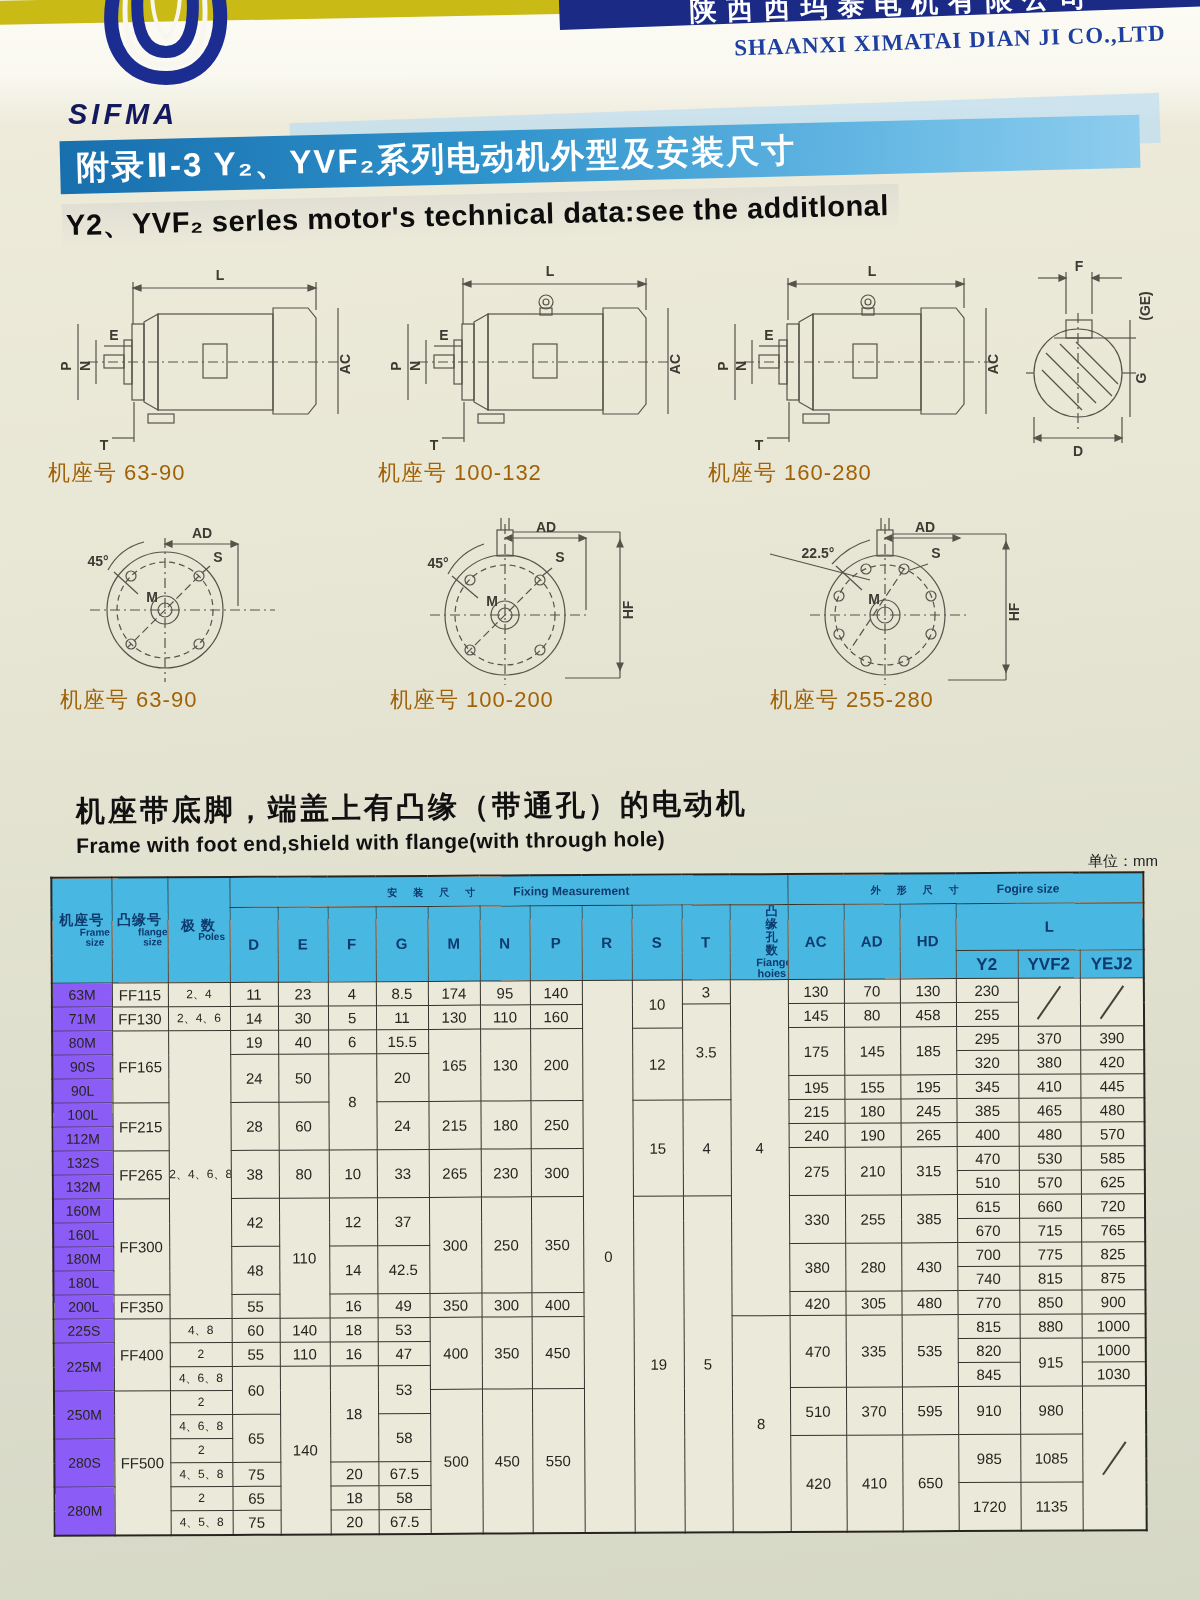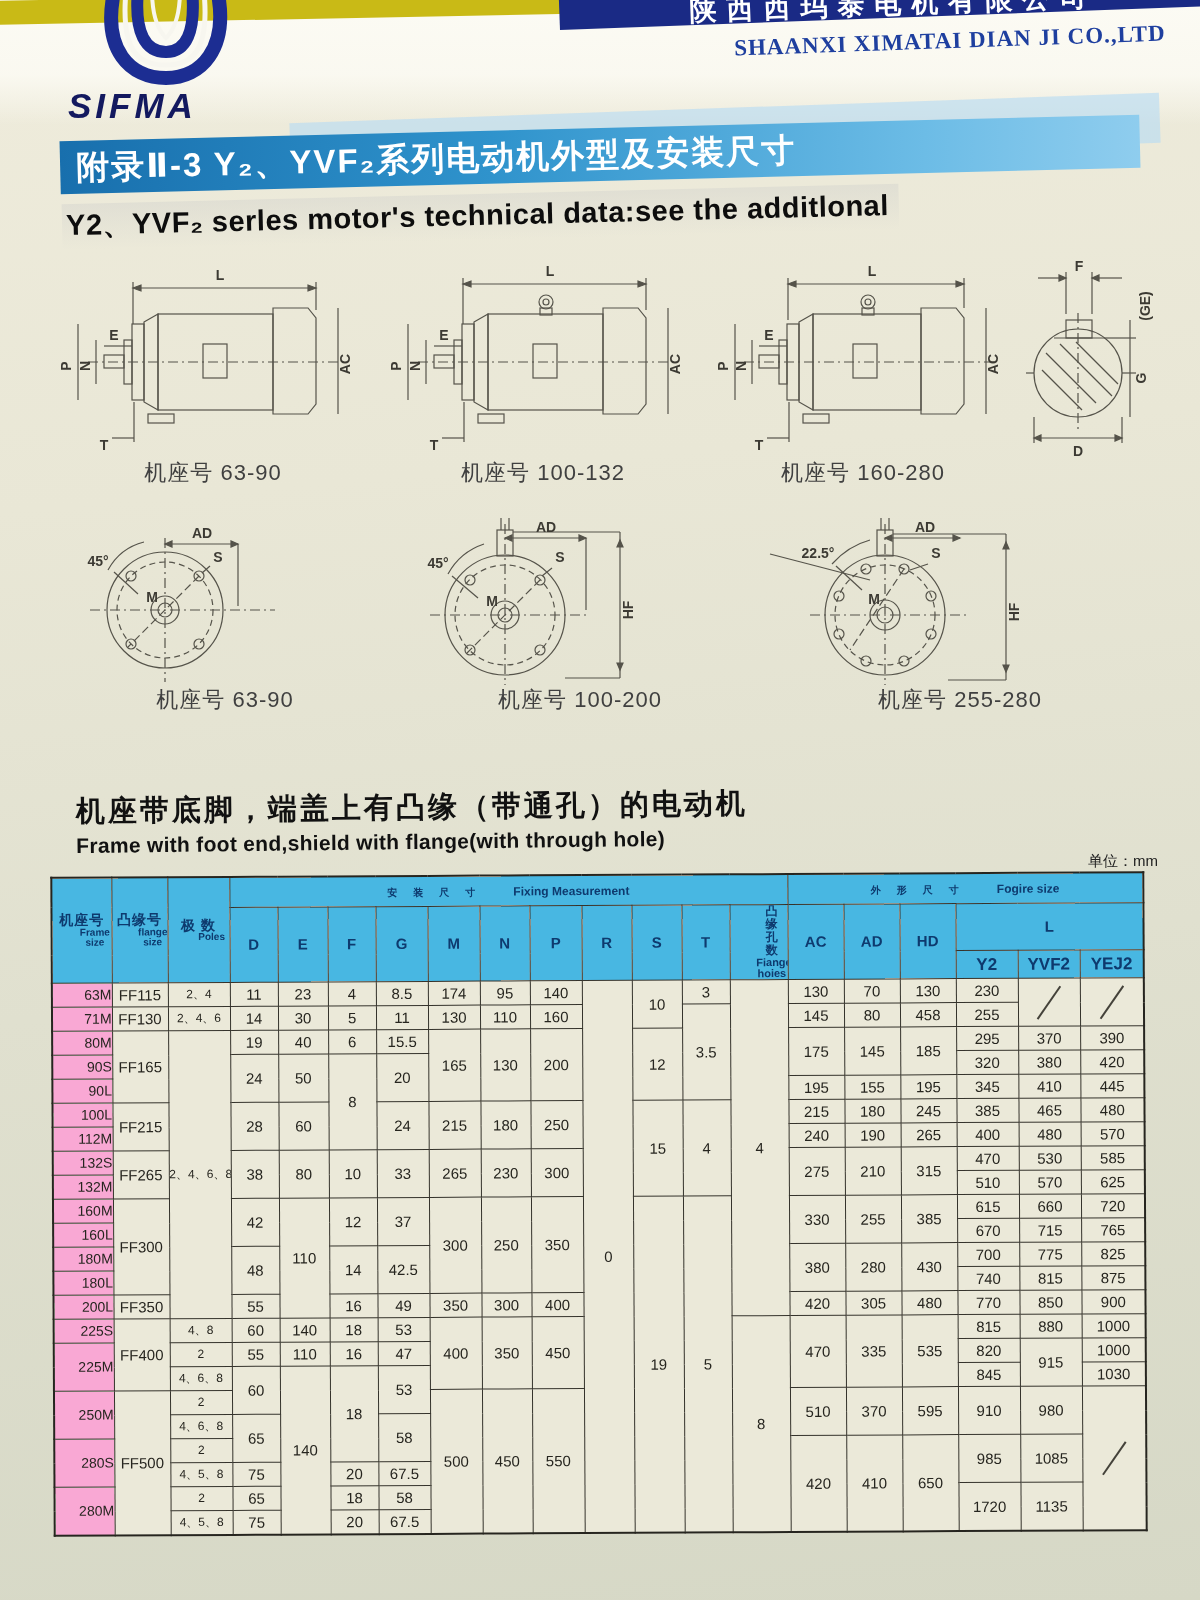--- a/index.html
+++ b/index.html
@@ -11,36 +11,36 @@
        background:linear-gradient(180deg,#fcfbf4 0%,rgba(252,251,244,0.85) 60%,rgba(252,251,244,0) 100%);}
   .band-yellow{position:absolute;top:1px;left:-12px;width:790px;height:24px;background:#c9ba16;
        transform:rotate(-1.1deg);transform-origin:left top;}
   .band-blue{position:absolute;top:-16px;left:560px;width:700px;height:46px;background:#1a2a85;
        transform:rotate(-2.1deg);transform-origin:left bottom;overflow:hidden;}
   .band-blue .cn{color:#ffffff;font-weight:bold;font-size:27px;letter-spacing:10px;
        position:absolute;left:130px;top:14px;white-space:nowrap;}
   .company-en{position:absolute;top:28px;right:34px;color:#1e3f9f;font-weight:bold;font-size:23px;
        font-family:"Liberation Serif","DejaVu Serif",serif;letter-spacing:1px;transform:rotate(-2deg);}
   .logo{position:absolute;top:-10px;left:86px;}
-  .logo-text{position:absolute;top:86px;left:68px;font-size:35px;font-weight:bold;font-style:italic;
+  .logo-text{position:absolute;top:98px;left:68px;font-size:29px;font-weight:bold;font-style:italic;
        letter-spacing:4px;color:#13195f;}
   .title-streak{position:absolute;top:108px;left:290px;width:870px;height:50px;background:#b9dcf2;
        opacity:.65;transform:rotate(-2deg);}
   .title-bar{position:absolute;top:128px;left:60px;width:1080px;height:53px;
        background:linear-gradient(92deg,#186fad 0%,#2f93cc 40%,#6cbce6 80%,#8fcdee 100%);
        transform:rotate(-1.4deg);color:#ffffff;font-weight:bold;font-size:33px;letter-spacing:2px;
        line-height:53px;padding-left:16px;box-sizing:border-box;white-space:nowrap;}
   .subtitle{position:absolute;top:194px;left:62px;font-size:29px;font-weight:bold;color:#0d0d0d;
        transform:rotate(-1.4deg);letter-spacing:0.5px;background:linear-gradient(180deg,rgba(210,210,205,.45),rgba(210,210,205,0));
        padding:2px 10px 4px 4px;}
   .diag-row{position:absolute;display:flex;align-items:flex-start;}
   #diag-row-1{top:258px;left:48px;width:1120px;}
   #diag-row-2{top:510px;left:60px;width:1100px;}
   .dwrap{position:relative;}
-  .dcap{font-size:22px;color:#404040;text-align:center;margin-top:-14px;letter-spacing:1px;}
+  .dcap{font-size:22px;color:#a16207;text-align:left;margin-top:-14px;letter-spacing:1px;}
   svg{overflow:visible;}
   svg text{font-family:"Liberation Sans","DejaVu Sans",sans-serif;fill:#3c3a33;font-size:13px;}
   svg .dimlab{font-size:14px;font-weight:bold;}
   .sec-head{position:absolute;top:788px;left:76px;transform:rotate(-0.7deg);}
   .sec-cn{font-size:29px;font-weight:bold;color:#111;letter-spacing:3px;}
   .sec-en{font-size:21px;font-weight:bold;color:#111;margin-top:2px;letter-spacing:0.3px;}
   .unit{position:absolute;top:852px;right:42px;font-size:15px;color:#222;}
   .tbl-wrap{position:absolute;top:874px;left:52px;transform:rotate(-0.3deg);}
   table{border-collapse:collapse;table-layout:fixed;width:1094px;background:#ebe9d9;}
   th,td{border:1px solid #35332c;text-align:center;vertical-align:middle;padding:0;
@@ -50,21 +50,21 @@
   thead .hr1{height:30px;}
   thead .hr2 th{height:42px;}
   thead .hr3 th{height:24px;font-size:17px;}
   th .cn{display:block;font-size:14px;letter-spacing:1px;}
   th .en{display:block;font-size:10px;font-weight:bold;margin-left:26px;}
   th.group .cn{display:inline;letter-spacing:16px;font-size:10px;}
   th.group .en{display:inline;font-size:12px;margin-left:22px;letter-spacing:0;}
   th.holes .cn{font-size:12px;letter-spacing:6px;line-height:1.1;padding-left:32px;}
   th.holes .en{font-size:11px;line-height:1;}
   td{height:23px;background:#ebe9d9;}
-  td.frame{background:#f9a8d4;font-size:14px;text-align:right;}
+  td.frame{background:#8b5cf6;font-size:14px;}
   td.poles{font-size:12px;white-space:nowrap;}
   .slash-line{width:40px;height:0;border-top:2px solid #44423a;transform:rotate(-55deg);margin:0 auto;}
 </style>
 </head>
 <body>
 
 <div id="sheet">
   <div class="topglow"></div>
   <div class="band-yellow"></div>
   <div class="band-blue">

